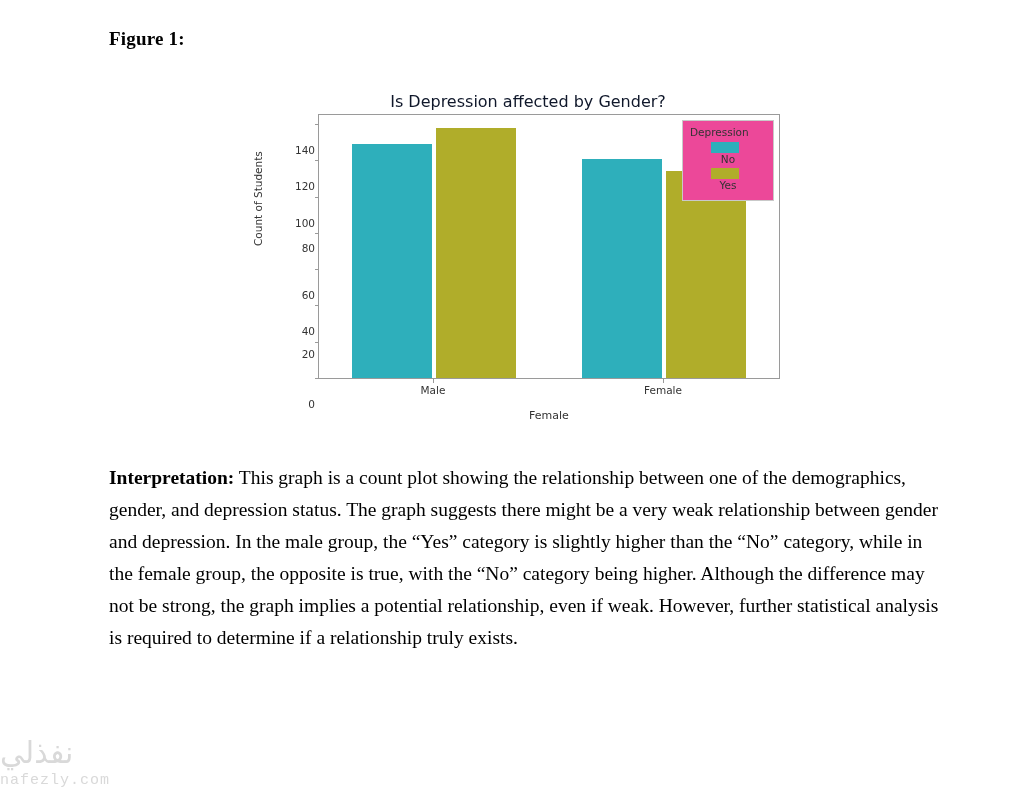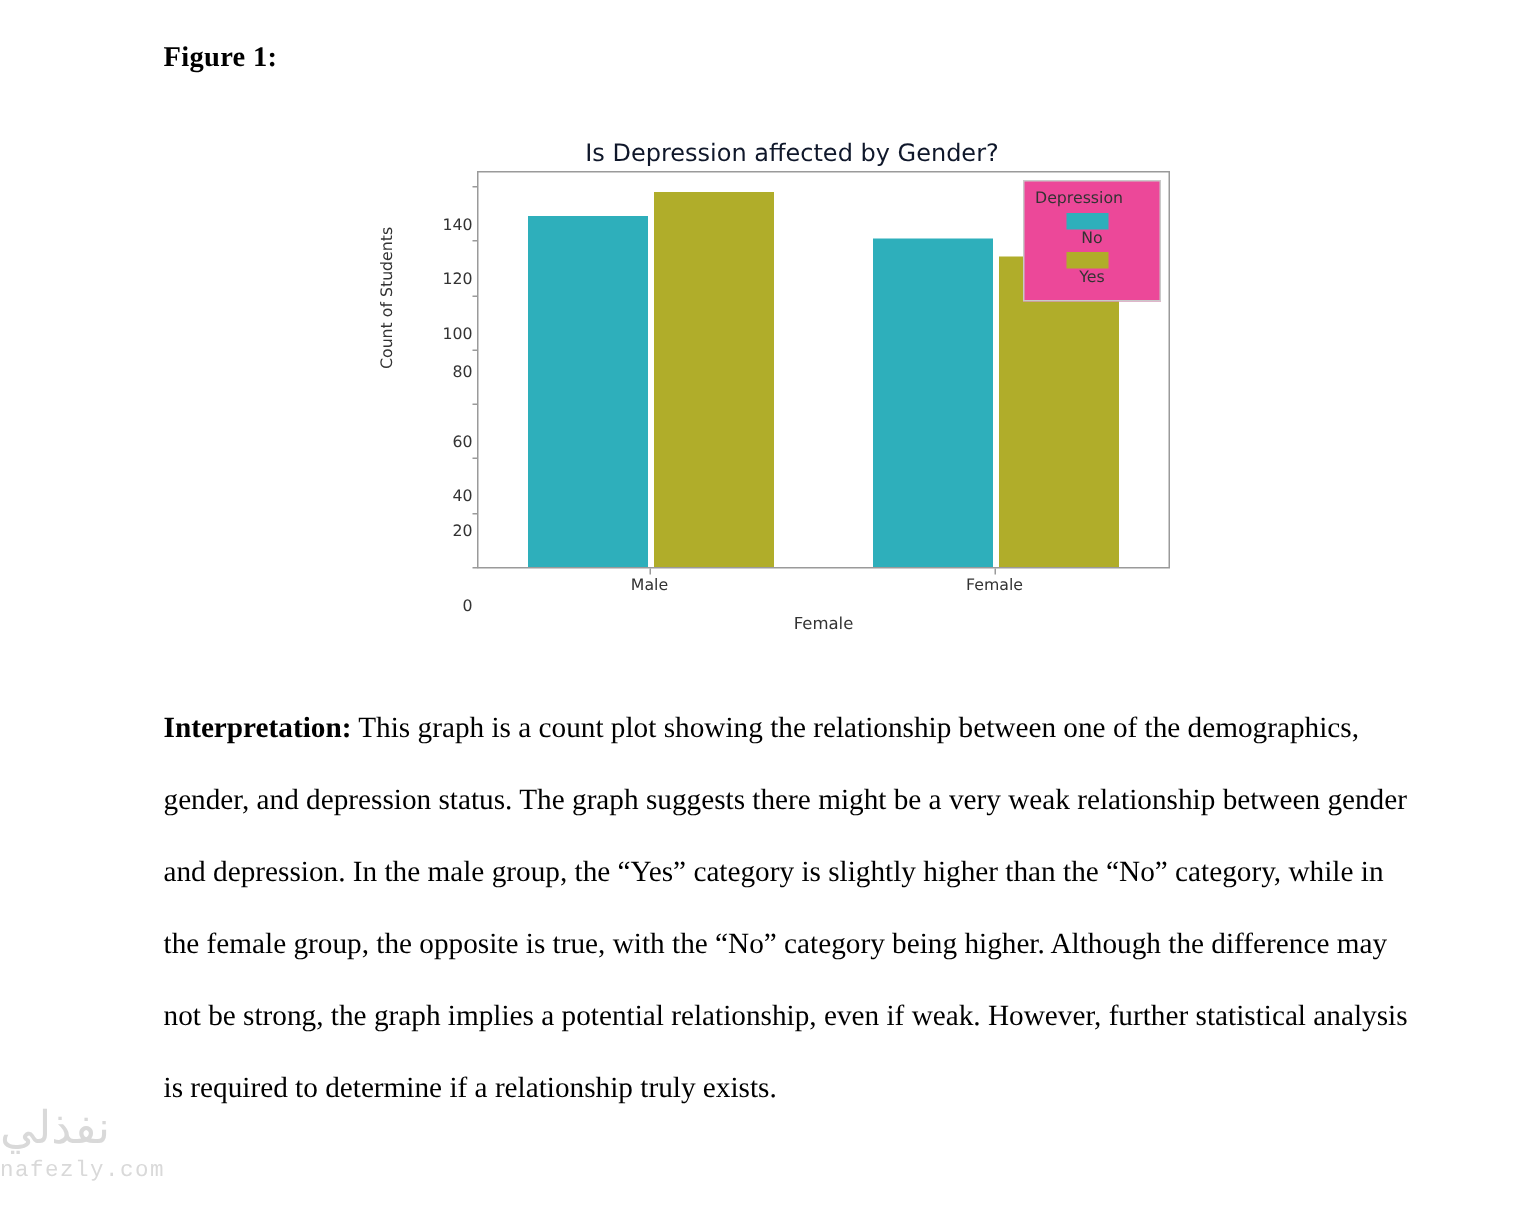--- a/index.html
+++ b/index.html
@@ -172,21 +172,21 @@
   }
 
   
   .body-text {
     position: absolute;
     left: 109px;
     top: 462px;
     width: 835px;
     font-family: "Liberation Serif", serif;
     font-size: 19.5px;
-    line-height: 48px;
+    line-height: 32px;
     text-align: left;
     color: #000000;
   }
   .body-text b {
     font-weight: bold;
   }
 
   
   .watermark {
     position: absolute;

